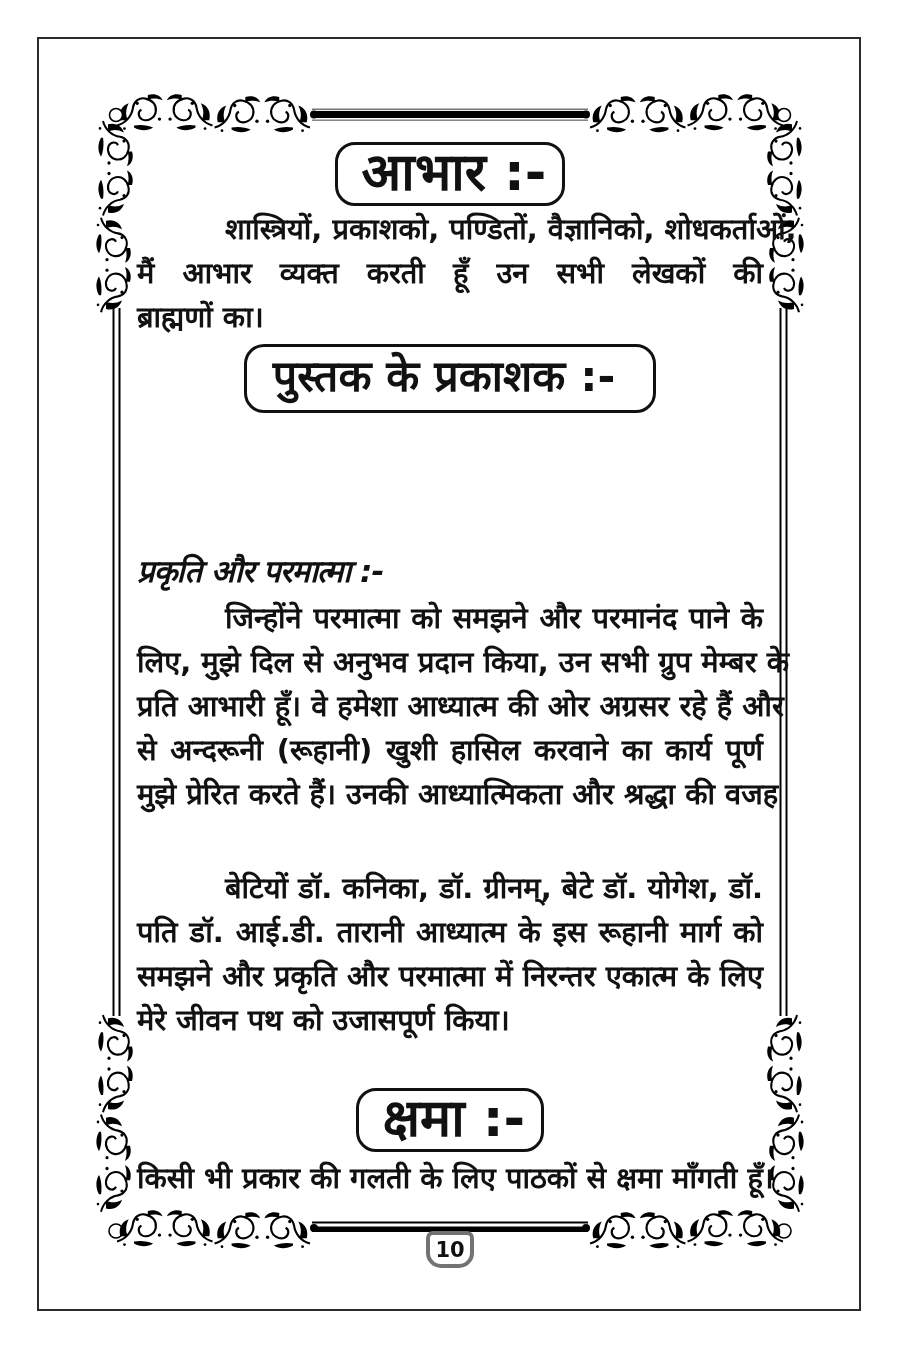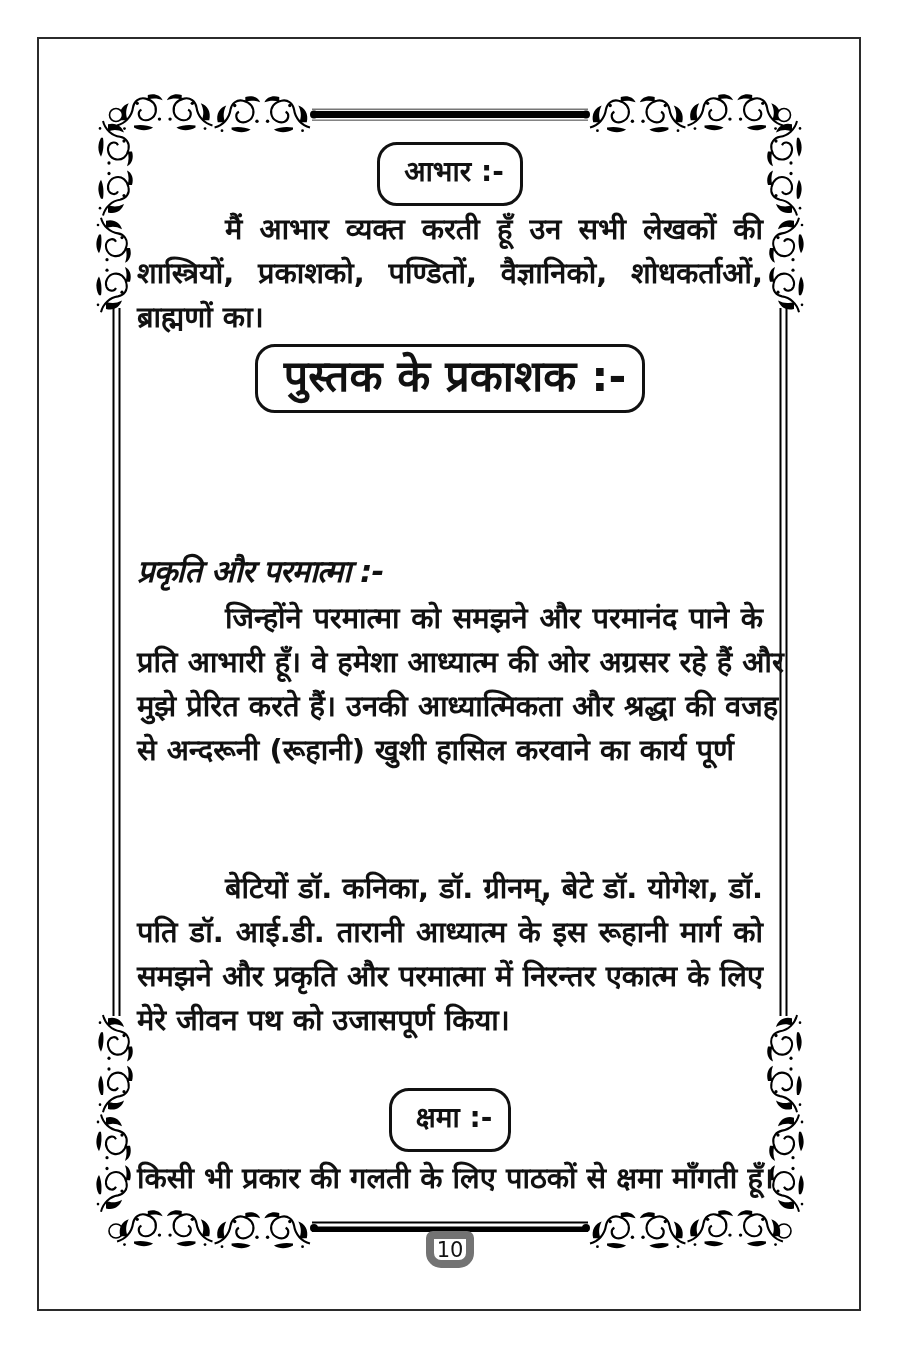--- a/index.html
+++ b/index.html
@@ -12,44 +12,44 @@
   .outer-border{
     position:absolute;left:37px;top:37px;width:824px;height:1274px;
     border:2px solid #2b2b2b;box-sizing:border-box;
   }
   .frame-svg{position:absolute;left:0;top:0;width:900px;height:1350px;}
   
   .block{position:absolute;left:137px;width:626px;}
   .title-wrap{position:absolute;left:137px;width:626px;text-align:center;}
   .title-box{
     display:inline-block;border:3px solid #111;border-radius:20px;
-    padding:1px 16px 5px 24px;font-weight:bold;font-size:28px;line-height:52px;
+    padding:1px 16px 5px 24px;font-weight:bold;font-size:52px;line-height:52px;
     background:#fff;
   }
-  .title-box.wide{font-size:43px;line-height:56px;padding:1px 16px 6px 26px;}
+  .title-box.wide{font-size:43px;line-height:56px;padding:1px 38px 6px 26px;}
   .para{font-size:29px;font-weight:bold;line-height:44px;}
   .tline{
     height:44px;white-space:nowrap;
     text-align:justify;text-align-last:justify;
     -moz-text-align-last:justify;
   }
   .para .tline:last-child{text-align-last:left;-moz-text-align-last:left;}
   .para.justify-all .tline:last-child{text-align-last:justify;-moz-text-align-last:justify;}
   .para.indent-first .tline:first-child{text-indent:88px;}
   .subheading{
     position:absolute;left:137px;width:626px;
     font-size:31px;line-height:40px;font-weight:bold;font-style:italic;
     letter-spacing:-1px;
   }
   .page-number-tab{
     position:absolute;left:426px;top:1231px;width:48px;height:37px;
-    background:#fff;border:8px solid #737373;box-sizing:border-box;
+    background:#fff;border:4px solid #737373;box-sizing:border-box;
     border-radius:7px 7px 15px 15px;
     display:flex;align-items:center;justify-content:center;
-    font-size:21px;font-weight:400;color:#111;
+    font-size:21px;font-weight:700;color:#111;
   }
 </style>
 </head>
 <body>
 
 <div class="outer-border"></div>
 
 <svg class="frame-svg" viewBox="0 0 900 1350" xmlns="http://www.w3.org/2000/svg">
   <defs>
     <g id="curl" stroke="#000" fill="none" stroke-width="2">
@@ -98,39 +98,40 @@
   <rect x="312" y="1226.5" width="276" height="5.5" fill="#000"></rect>
   <circle cx="314" cy="1228" r="4" fill="#000"></circle>
   <circle cx="586" cy="1228" r="4" fill="#000"></circle>
 </svg>
 
 <div class="title-wrap" style="top:142px">
   <span class="title-box">आभार :-</span>
 </div>
 
 <div class="block para indent-first" style="top:207px">
+    <div class="tline">शास्त्रियों, प्रकाशको, पण्डितों, वैज्ञानिको, शोधकर्ताओं,</div>
     <div class="tline">मैं आभार व्यक्त करती हूँ उन सभी लेखकों की</div>
-    <div class="tline">शास्त्रियों, प्रकाशको, पण्डितों, वैज्ञानिको, शोधकर्ताओं,</div>
     <div class="tline">ब्राह्मणों का।</div>
   </div>
 
 <div class="title-wrap" style="top:344px">
   <span class="title-box wide">पुस्तक के प्रकाशक :-</span>
 </div>
 
 <div class="block para indent-first" style="top:414px">
   </div>
 
 <div class="subheading" style="top:551px">प्रकृति और परमात्मा :-</div>
 
 <div class="block para indent-first" style="top:596px">
     <div class="tline">जिन्होंने परमात्मा को समझने और परमानंद पाने के</div>
+    <div class="tline">लिए, मुझे दिल से अनुभव प्रदान किया, उन सभी ग्रुप मेम्बर के</div>
     <div class="tline">प्रति आभारी हूँ। वे हमेशा आध्यात्म की ओर अग्रसर रहे हैं और</div>
+    <div class="tline">से अन्दरूनी (रूहानी) खुशी हासिल करवाने का कार्य पूर्ण</div>
     <div class="tline">मुझे प्रेरित करते हैं। उनकी आध्यात्मिकता और श्रद्धा की वजह</div>
-    <div class="tline">से अन्दरूनी (रूहानी) खुशी हासिल करवाने का कार्य पूर्ण</div>
   </div>
 
 <div class="block para indent-first" style="top:866px">
     <div class="tline">बेटियों डॉ. कनिका, डॉ. ग्रीनम्, बेटे डॉ. योगेश, डॉ.</div>
     <div class="tline">पति डॉ. आई.डी. तारानी आध्यात्म के इस रूहानी मार्ग को</div>
     <div class="tline">समझने और प्रकृति और परमात्मा में निरन्तर एकात्म के लिए</div>
     <div class="tline">मेरे जीवन पथ को उजासपूर्ण किया।</div>
   </div>
 
 <div class="title-wrap" style="top:1088px">

